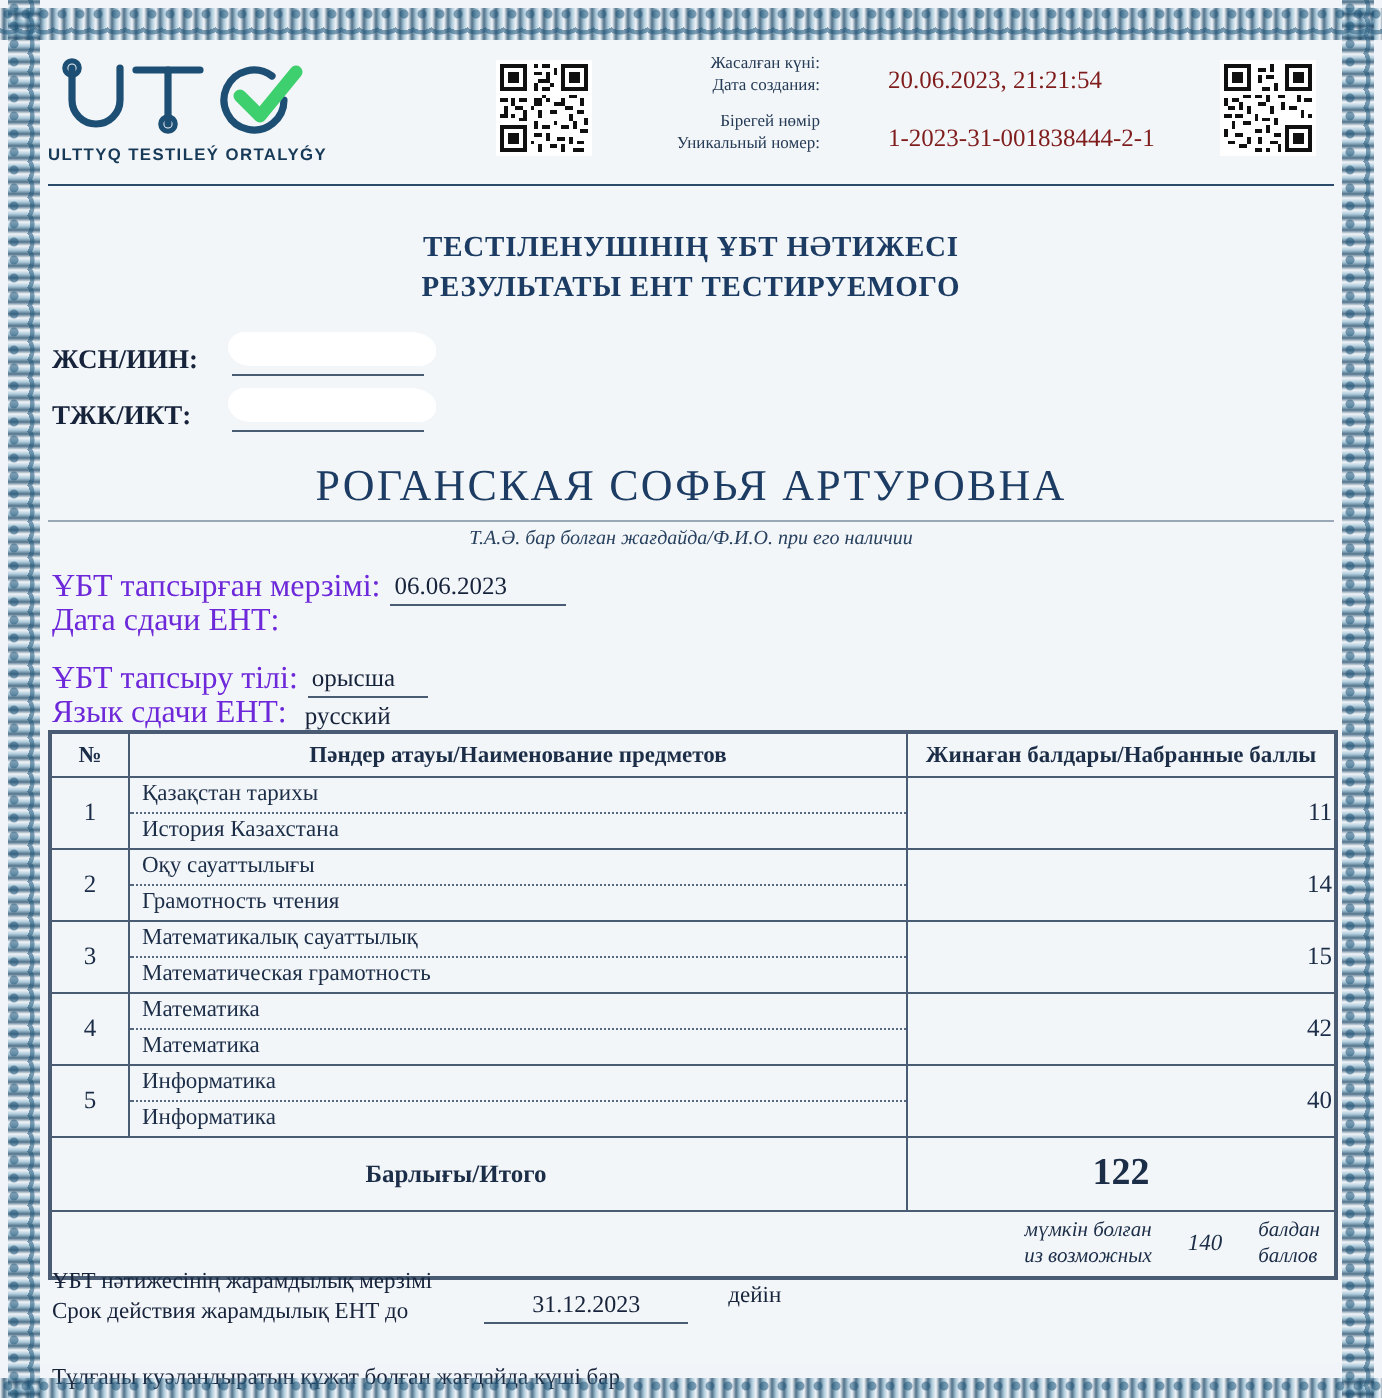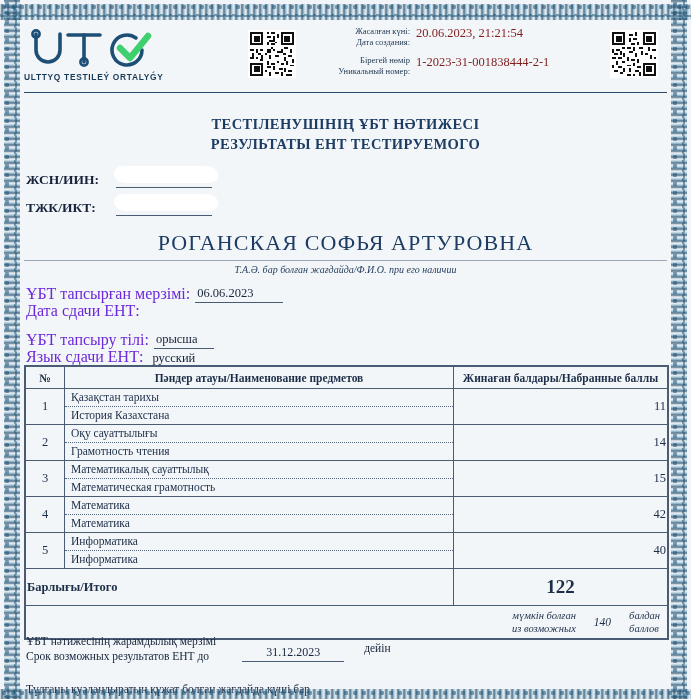--- a/index.html
+++ b/index.html
@@ -88,21 +88,21 @@
     position: absolute; top: 12px;
     width: 48px; height: 48px;
     image-rendering: pixelated;
   }
   .qr-left { left: 230px; }
   .qr-right { left: 592px; }
 
   .meta {
     position: absolute; left: 300px; top: 8px; width: 280px;
   }
-  .meta-row { display: flex; align-items: flex-start; margin-bottom: 2px; }
+  .meta-row { display: flex; align-items: flex-end; margin-bottom: 2px; gap: 28px; }
   .meta-labels {
     width: 92px; text-align: right; padding-right: 6px;
     font-size: 8.5px; line-height: 11px; color: #243a55;
   }
   .meta-value {
     font-size: 12.5px; color: #7f1d1d; white-space: nowrap;
   }
 
   .header-rule {
     position: absolute; left: 6px; top: 74px; width: 643px;
@@ -199,21 +199,21 @@
   .cell-subject { padding: 0; vertical-align: middle; }
   .subj-kk, .subj-ru {
     font-size: 11.5px; padding: 2px 0 2px 6px; line-height: 13px;
   }
   .subj-kk { border-bottom: 1px dotted #56697f; }
   .cell-score {
     text-align: right; font-size: 12.5px; vertical-align: middle;
   }
 
   .total-label {
-    text-align: left; padding-right: 24px;
+    text-align: center; padding-right: 24px;
     font-weight: bold; font-size: 12.5px; color: #1d3c63;
     height: 34px;
   }
   .total-value {
     text-align: center; font-weight: bold;
     font-size: 19px; color: #16508c;
   }
   .max-row td { height: 30px; }
   .max-inner {
     display: flex; align-items: center; justify-content: flex-end;
@@ -533,21 +533,21 @@
               </div>
             </td>
           </tr>
         </tbody>
       </table>
     </div>
 
     <div class="validity">
       <div class="validity-labels">
         <div>ҰБТ нәтижесінің жарамдылық мерзімі</div>
-        <div>Срок возможных результатов ЕНТ до</div>
+        <div>Срок действия жарамдылық ЕНТ до</div>
       </div>
       <div class="validity-date">31.12.2023</div>
       <div class="validity-suffix">дейін</div>
     </div>
 
     <div class="footnote">
       <div>Тұлғаны куәландыратын құжат болған жағдайда күші бар</div>
       <div>Действителен при предъявлении документа, удостоверяющего личность</div>
     </div>
 

